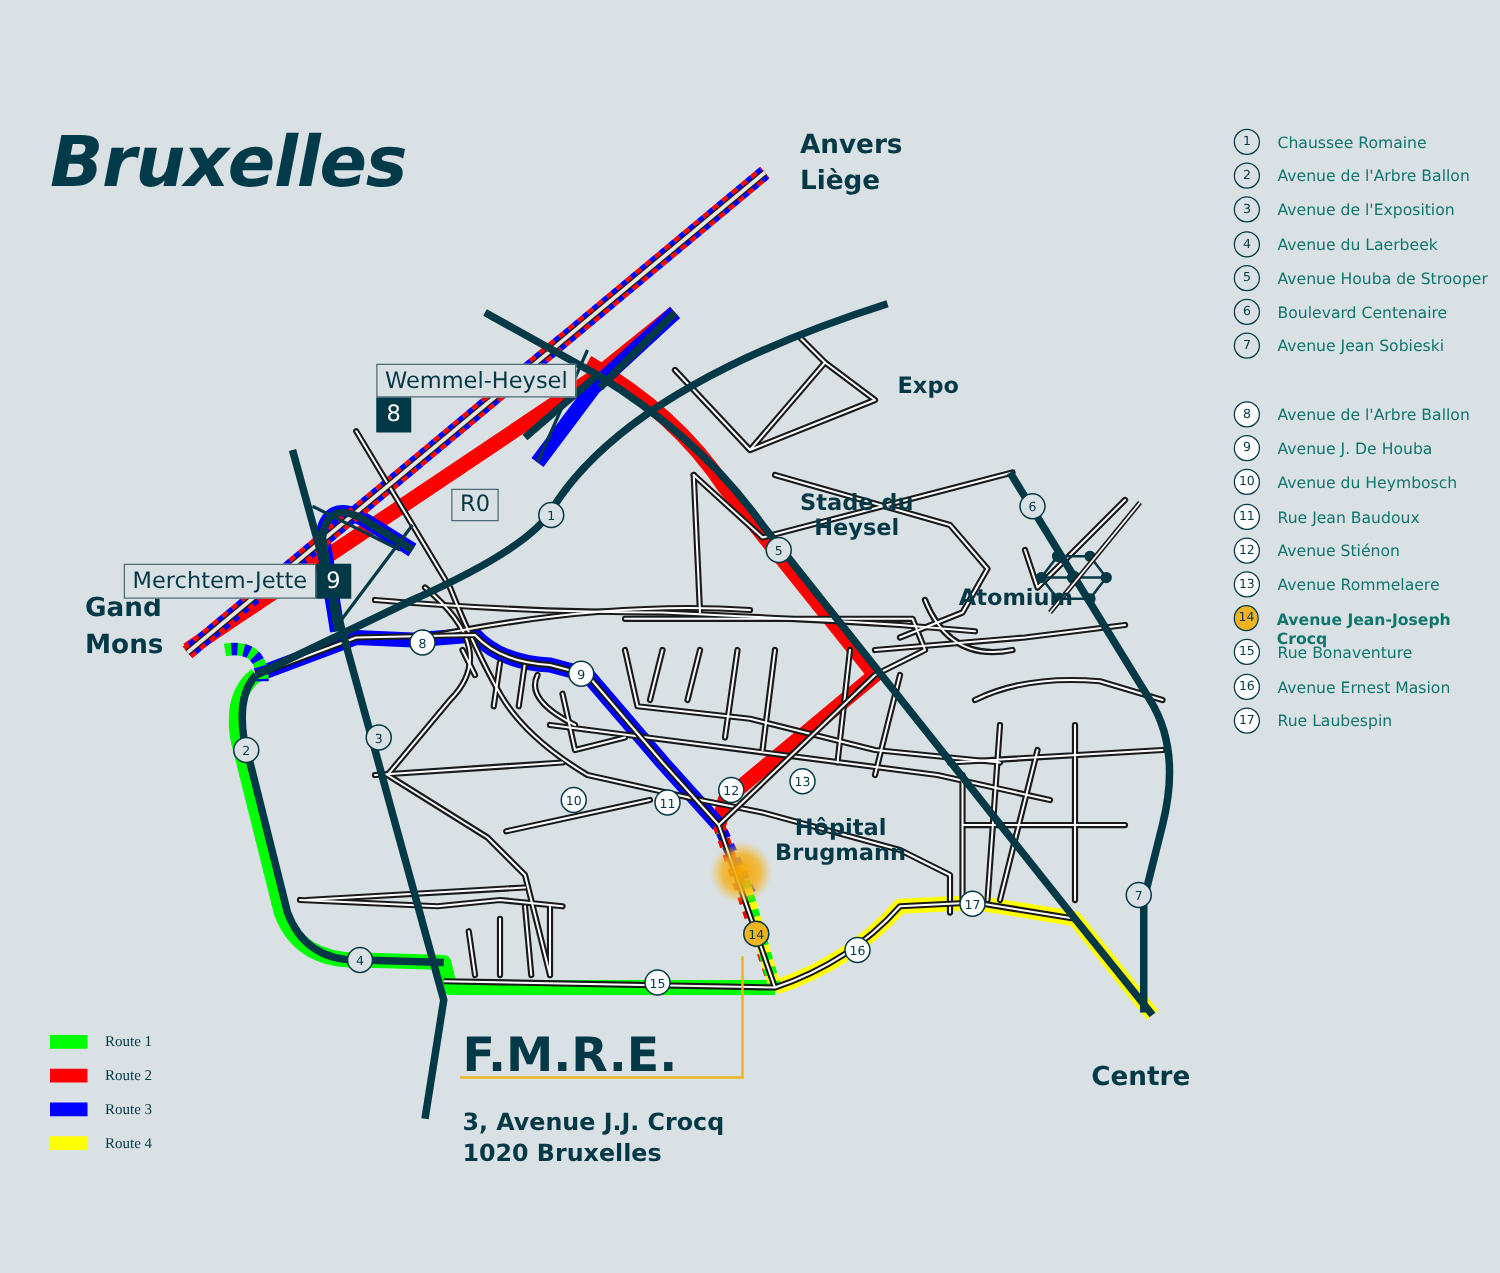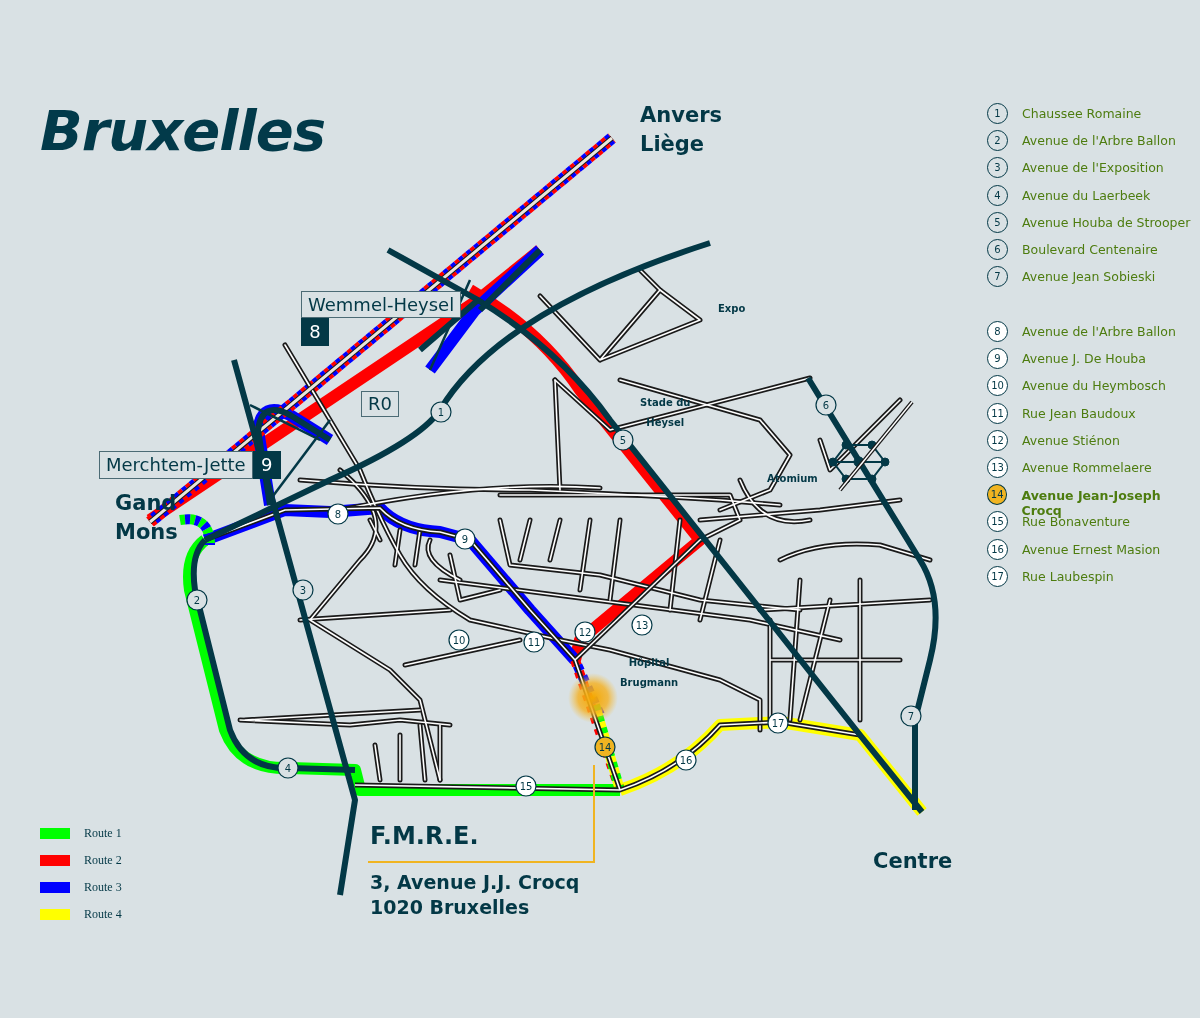--- a/index.html
+++ b/index.html
@@ -1,36 +1,36 @@
 <!DOCTYPE html>
 <html><head>
 <meta charset="utf-8">
 <style>
   html,body{margin:0;padding:0;}
   body{width:1200px;height:1018px;background:#d9e1e4;position:relative;overflow:hidden;font-family:"DejaVu Sans","Liberation Sans",sans-serif;color:#033846;}
   #map{position:absolute;left:0;top:0;width:1200px;height:1018px;}
   .title{position:absolute;left:40px;top:98px;font-size:56px;font-weight:bold;letter-spacing:-1px;color:#023a4a;font-family:"DejaVu Sans",sans-serif;font-style:italic;}
   .city{position:absolute;font-weight:bold;font-size:21px;line-height:29px;color:#033846;}
-  .poi{position:absolute;font-weight:bold;font-size:10px;line-height:20px;color:#033846;text-align:center;}
+  .poi{position:absolute;font-weight:bold;font-size:18px;line-height:20px;color:#033846;text-align:center;}
   .exit{position:absolute;display:flex;align-items:stretch;height:28px;}
   .exit .lbl{border:1.5px solid #4c6b75;background:#d9e1e4;padding:0 6px;font-size:18px;line-height:25px;color:#033846;}
   .exit .num{background:#033846;color:#fff;width:28px;text-align:center;font-size:18px;line-height:28px;}
   .legend{position:absolute;left:40px;top:820px;}
   .legend .row{display:flex;align-items:center;height:27px;font-family:Liberation Serif, serif;}
   .legend .sw{width:30px;height:11px;margin-right:14px;}
   .legend .txt{font-size:12px;color:#033846;}
   .streets{position:absolute;left:987px;}
   .streets .row{display:flex;align-items:center;height:27.2px;}
   .streets .circ{width:19px;height:19px;border:1.3px solid #033846;border-radius:50%;font-size:10px;line-height:19px;text-align:center;margin-right:14px;color:#033846;box-sizing:content-box;}
   .streets .circ.white{background:#fff;}
   .streets .circ.hl{background:#f0b421;}
-  .streets .txt{font-size:12.5px;color:#4d7c0f;}
+  .streets .txt{font-size:12.5px;color:#0f766e;}
   .streets .txt.bold{font-weight:bold;margin-top:16px;}
   .addr{position:absolute;left:370px;top:822px;}
-  .addr .name{font-size:24px;font-weight:bold;color:#033846;}
+  .addr .name{font-size:38px;font-weight:bold;color:#033846;}
   .addr .line{font-size:19px;font-weight:bold;line-height:25px;color:#033846;}
   .addr .l1{margin-top:20px;}
 </style>
 </head>
 <body>
 
 <svg id="map" viewBox="0 0 1200 1018" xmlns="http://www.w3.org/2000/svg">
   <defs>
     <radialGradient id="glow" cx="50%" cy="50%" r="50%">
       <stop offset="0%" stop-color="#f5a800" stop-opacity="1"></stop>
@@ -228,21 +228,21 @@
       </g>
   </g>
 </svg>
 
 <div class="title">Bruxelles</div>
 
 <div class="city" style="left:640px;top:101px;">
   <div>Anvers</div>
   <div>Liège</div>
 </div>
-<div class="city" style="left:68px;top:489px;margin-left:47px;">
+<div class="city" style="left:68px;top:472px;">
   <div>Gand</div>
   <div>Mons</div>
 </div>
 <div class="city" style="left:873px;top:827px;margin-top:20px;">
   <div>Centre</div>
 </div>
 
 <div class="exit" style="left:301px;top:291px;flex-direction:column;">
   <span class="lbl">Wemmel-Heysel</span>
   <span class="num">8</span>

